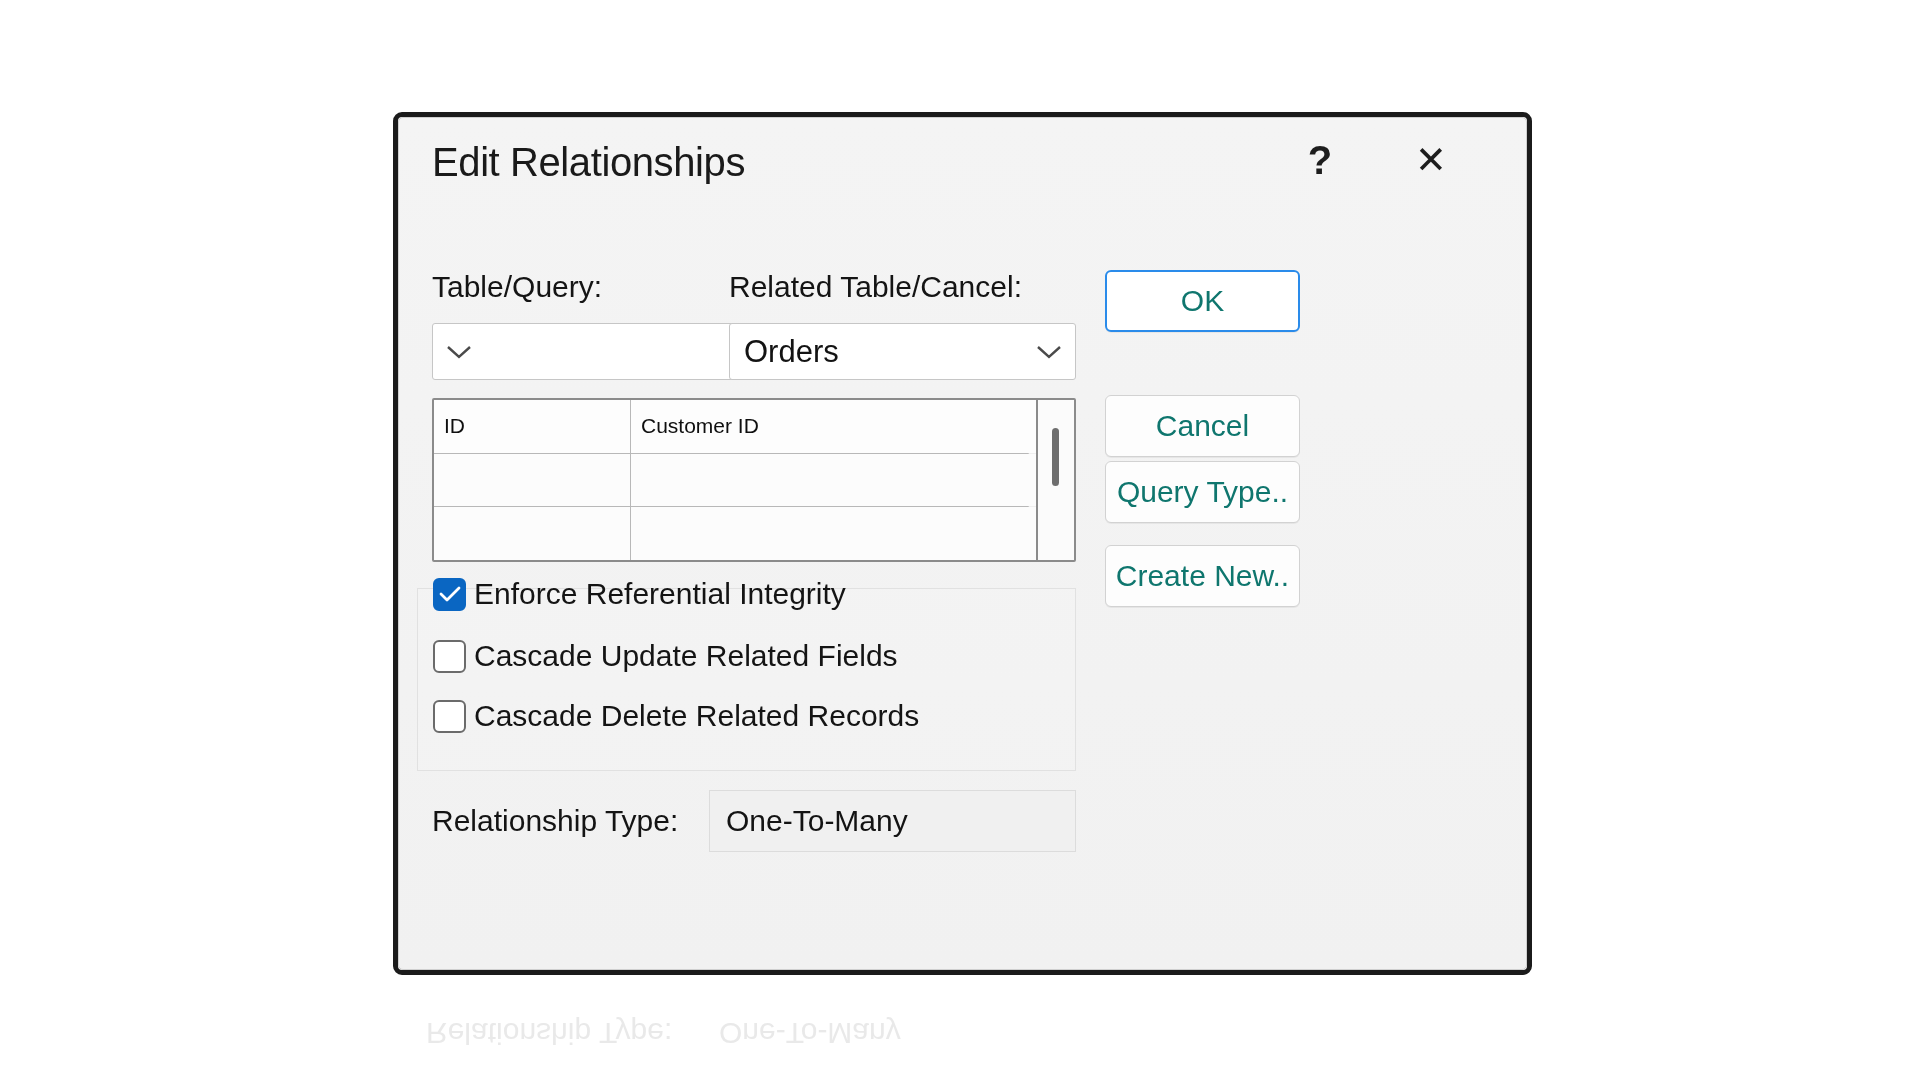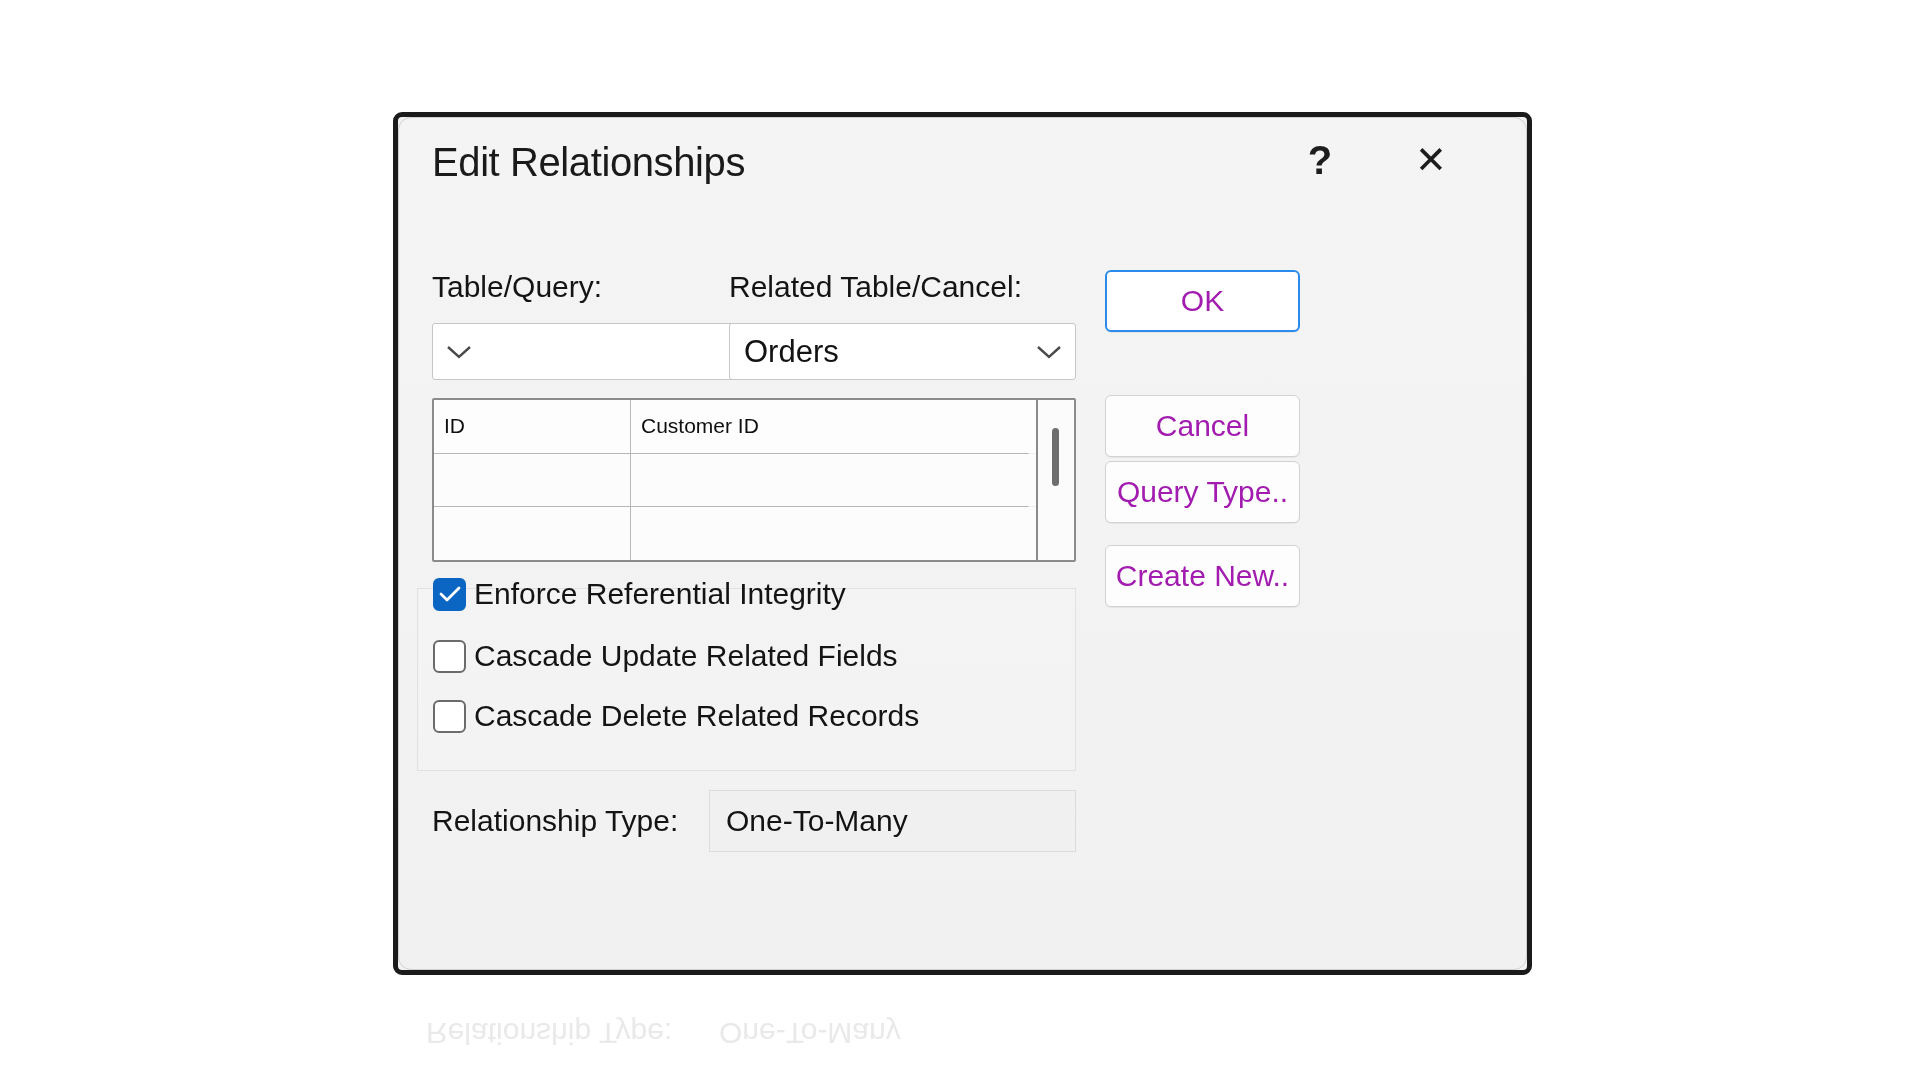--- a/index.html
+++ b/index.html
@@ -42,21 +42,21 @@
     left: 393px; top: 112px;
     width: 1139px; height: 863px;
     background: #f2f2f2;
     border: 5px solid #1b1b1b;
     border-radius: 9px;
     z-index: 5;
     overflow: hidden;
   }
   .dialog-inner {
     position: absolute; inset: 0;
-    border-radius: 13px;
+    border-radius: 5px;
     background: linear-gradient(#f4f4f4, #f1f1f1);
     border: 1px solid #cfcfcf;
   }
 
   
   .titlebar {
     position: absolute; left: 0; top: 0; width: 100%; height: 86px;
   }
   .dlg-title {
     position: absolute; left: 33px; top: 22px;
@@ -217,21 +217,21 @@
 
   
   .btn {
     position: absolute;
     left: 706px;
     width: 195px; height: 62px;
     background: #fdfdfd;
     border: 1px solid #d2d2d2;
     border-radius: 6px;
     display: flex; align-items: center; justify-content: center;
-    font-size: 30px; color: #a21caf;
+    font-size: 30px; color: #0f766e;
     cursor: pointer;
     box-shadow: 0 1px 0 rgba(0,0,0,0.05);
     white-space: nowrap;
   }
   .btn.primary {
     border: 2px solid #2a8bea;
     background: #ffffff;
   }
   #btn-ok        { top: 152px; }
   #btn-cancel    { top: 235px; margin-top: 42px; }

